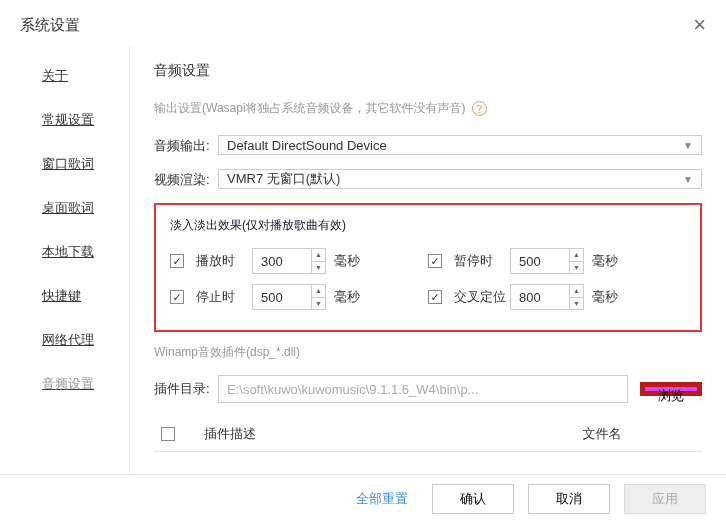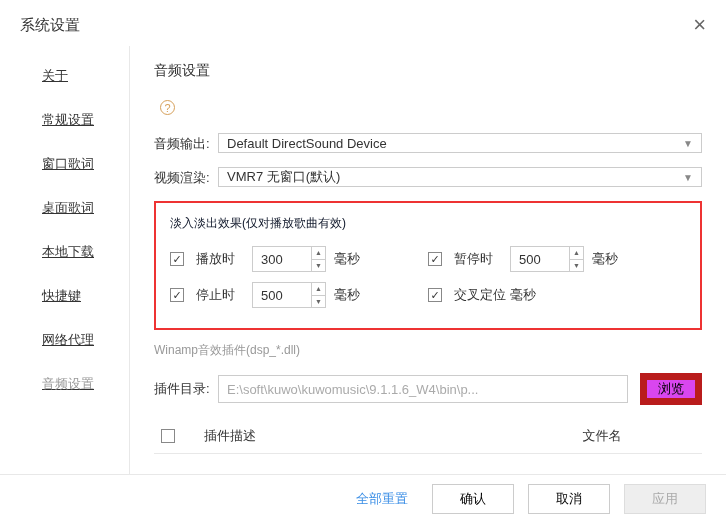--- a/index.html
+++ b/index.html
@@ -34,21 +34,21 @@
 .num-input { width: 74px; height: 26px; border: 1px solid #ccc; display: flex; align-items: center; position: relative; margin-right: 8px; }
 .num-val { flex: 1; padding-left: 8px; font-size: 13px; }
 .spin { width: 14px; display: flex; flex-direction: column; border-left: 1px solid #ccc; height: 100%; }
 .spin-btn { flex: 1; font-size: 7px; color: #666; text-align: center; line-height: 12px; cursor: pointer; }
 .spin-btn:first-child { border-bottom: 1px solid #ccc; }
 .unit { font-size: 13px; }
 
 .plugin-hint { font-size: 12px; color: #999; margin-bottom: 14px; }
 .plugin-row { display: flex; align-items: center; margin-bottom: 14px; }
 .plugin-path { flex: 1; height: 28px; border: 1px solid #ccc; padding: 0 8px; font-size: 13px; color: #aaa; display: flex; align-items: center; margin-right: 12px; overflow: hidden; white-space: nowrap; }
-.browse-btn { width: 62px; height: 32px; border: 7px solid #b91c1c; background: #d946ef; font-size: 13px; cursor: pointer; }
+.browse-btn { width: 62px; height: 14px; border: 5px solid #b91c1c; background: #d946ef; font-size: 13px; cursor: pointer; }
 
 .table-head { display: flex; align-items: center; border-bottom: 1px solid #e8e8e8; padding: 8px 0; }
 .th-chk { width: 40px; display: flex; justify-content: center; }
 .th-desc { flex: 1; padding-left: 10px; font-size: 13px; }
 .th-file { width: 200px; text-align: center; font-size: 13px; }
 .table-row { display: flex; align-items: center; padding: 9px 0; }
 
 .footer { position: absolute; bottom: 4px; left: 0; right: 0; height: 48px; border-top: 1px solid #e8e8e8; display: flex; align-items: center; justify-content: flex-end; padding-right: 20px; gap: 14px; background: #fff; }
 .footer .reset { color: #3a8ee6; font-size: 13px; cursor: pointer; margin-right: 10px; }
 .footer button { width: 82px; height: 30px; border: 1px solid #ccc; background: #fff; font-size: 13px; cursor: pointer; }
@@ -71,20 +71,21 @@
     <div class="sidebar-item">本地下载</div>
     <div class="sidebar-item">快捷键</div>
     <div class="sidebar-item">网络代理</div>
     <div class="sidebar-item active">音频设置</div>
   </div>
 
   <div class="content">
     <div class="section-title">音频设置</div>
 
     <div class="hint-row">
+      <span>输出设置(Wasapi将独占系统音频设备，其它软件没有声音)</span>
       <span class="help-icon">?</span>
     </div>
 
     <div class="form-row">
       <div class="form-label">音频输出:</div>
       <div class="select">
         <span>Default DirectSound Device</span>
         <span class="select-arrow">▼</span>
       </div>
     </div>
@@ -132,20 +133,27 @@
             <div class="spin">
                 <div class="spin-btn">▲</div>
                 <div class="spin-btn">▼</div>
               </div>
           </div>
           <span class="unit">毫秒</span>
         </div>
         <div class="fade-cell">
           <span class="chk">✓</span>
           <span class="fade-lbl">交叉定位</span>
+          <div class="num-input">
+            <span class="num-val">800</span>
+            <div class="spin">
+                <div class="spin-btn">▲</div>
+                <div class="spin-btn">▼</div>
+              </div>
+          </div>
           <span class="unit">毫秒</span>
         </div>
       </div>
     </div>
 
     <div class="plugin-hint">Winamp音效插件(dsp_*.dll)</div>
 
     <div class="plugin-row">
       <div class="form-label">插件目录:</div>
       <div class="plugin-path">E:\soft\kuwo\kuwomusic\9.1.1.6_W4\bin\p...</div>

